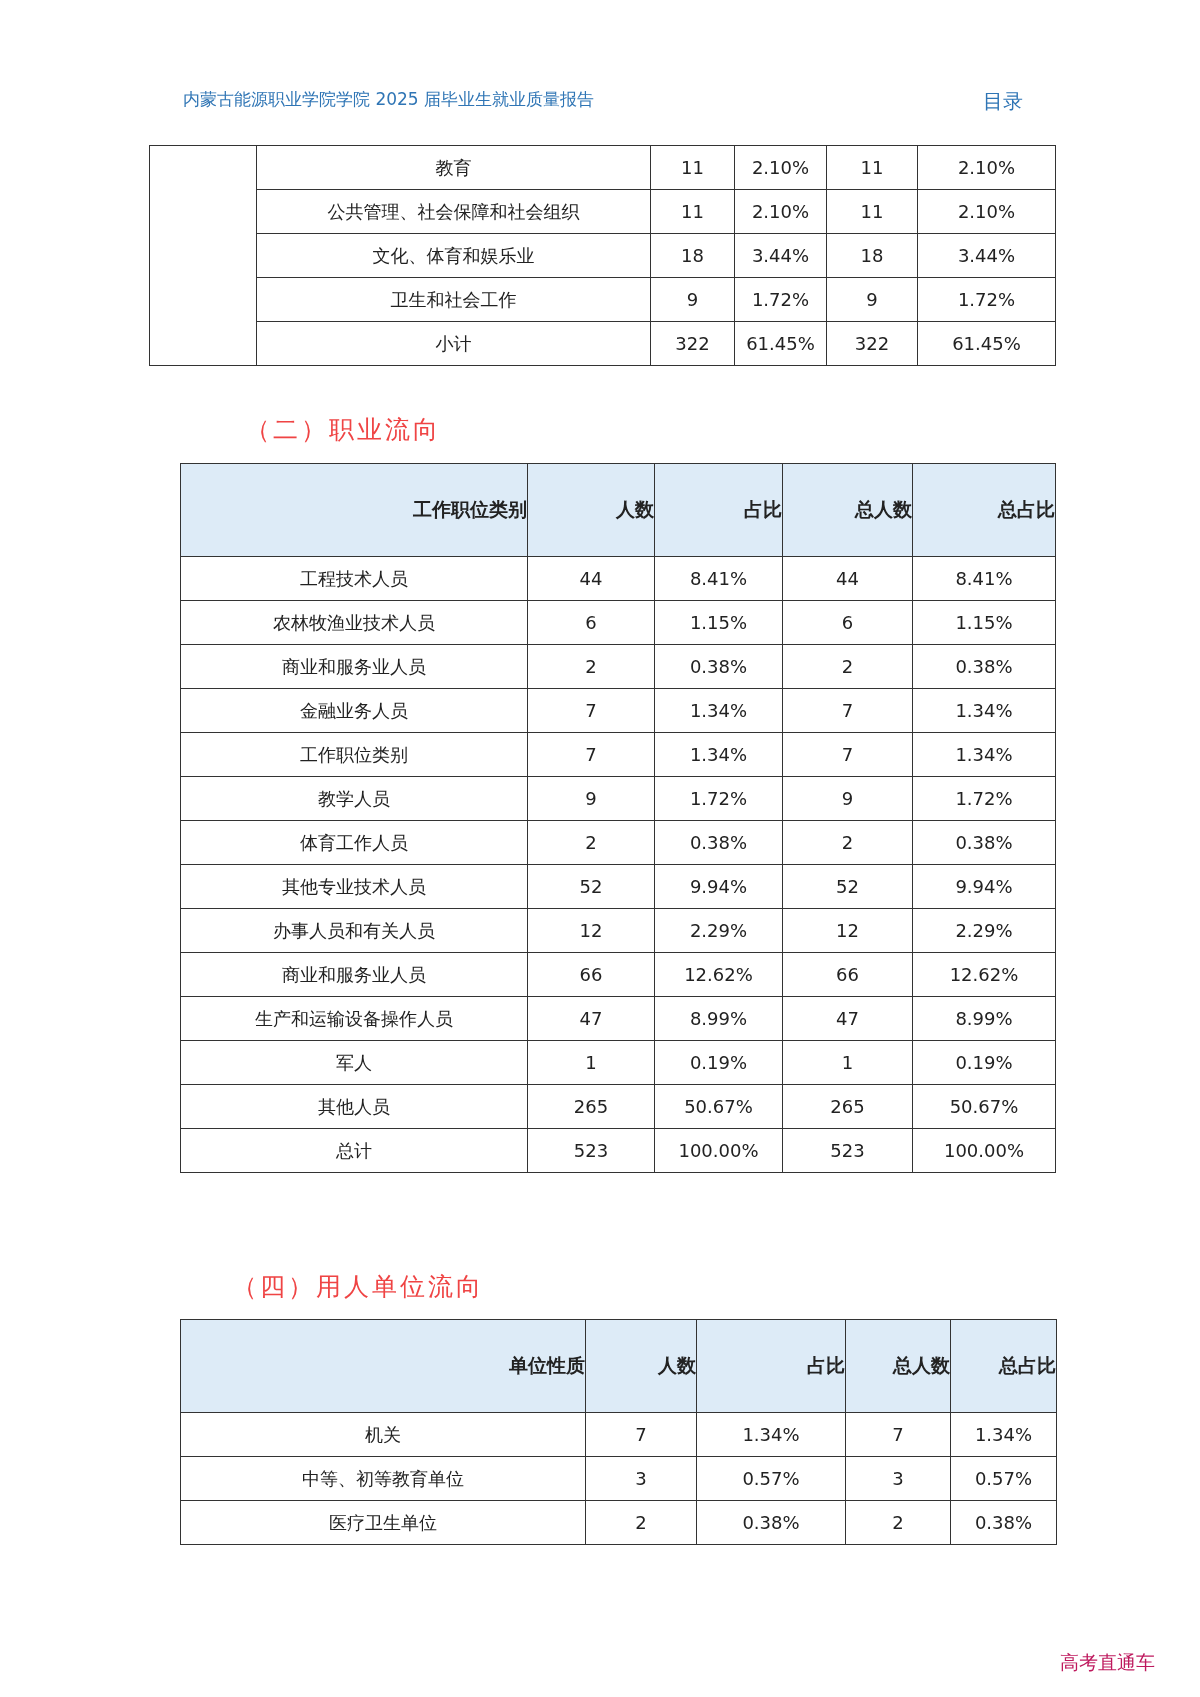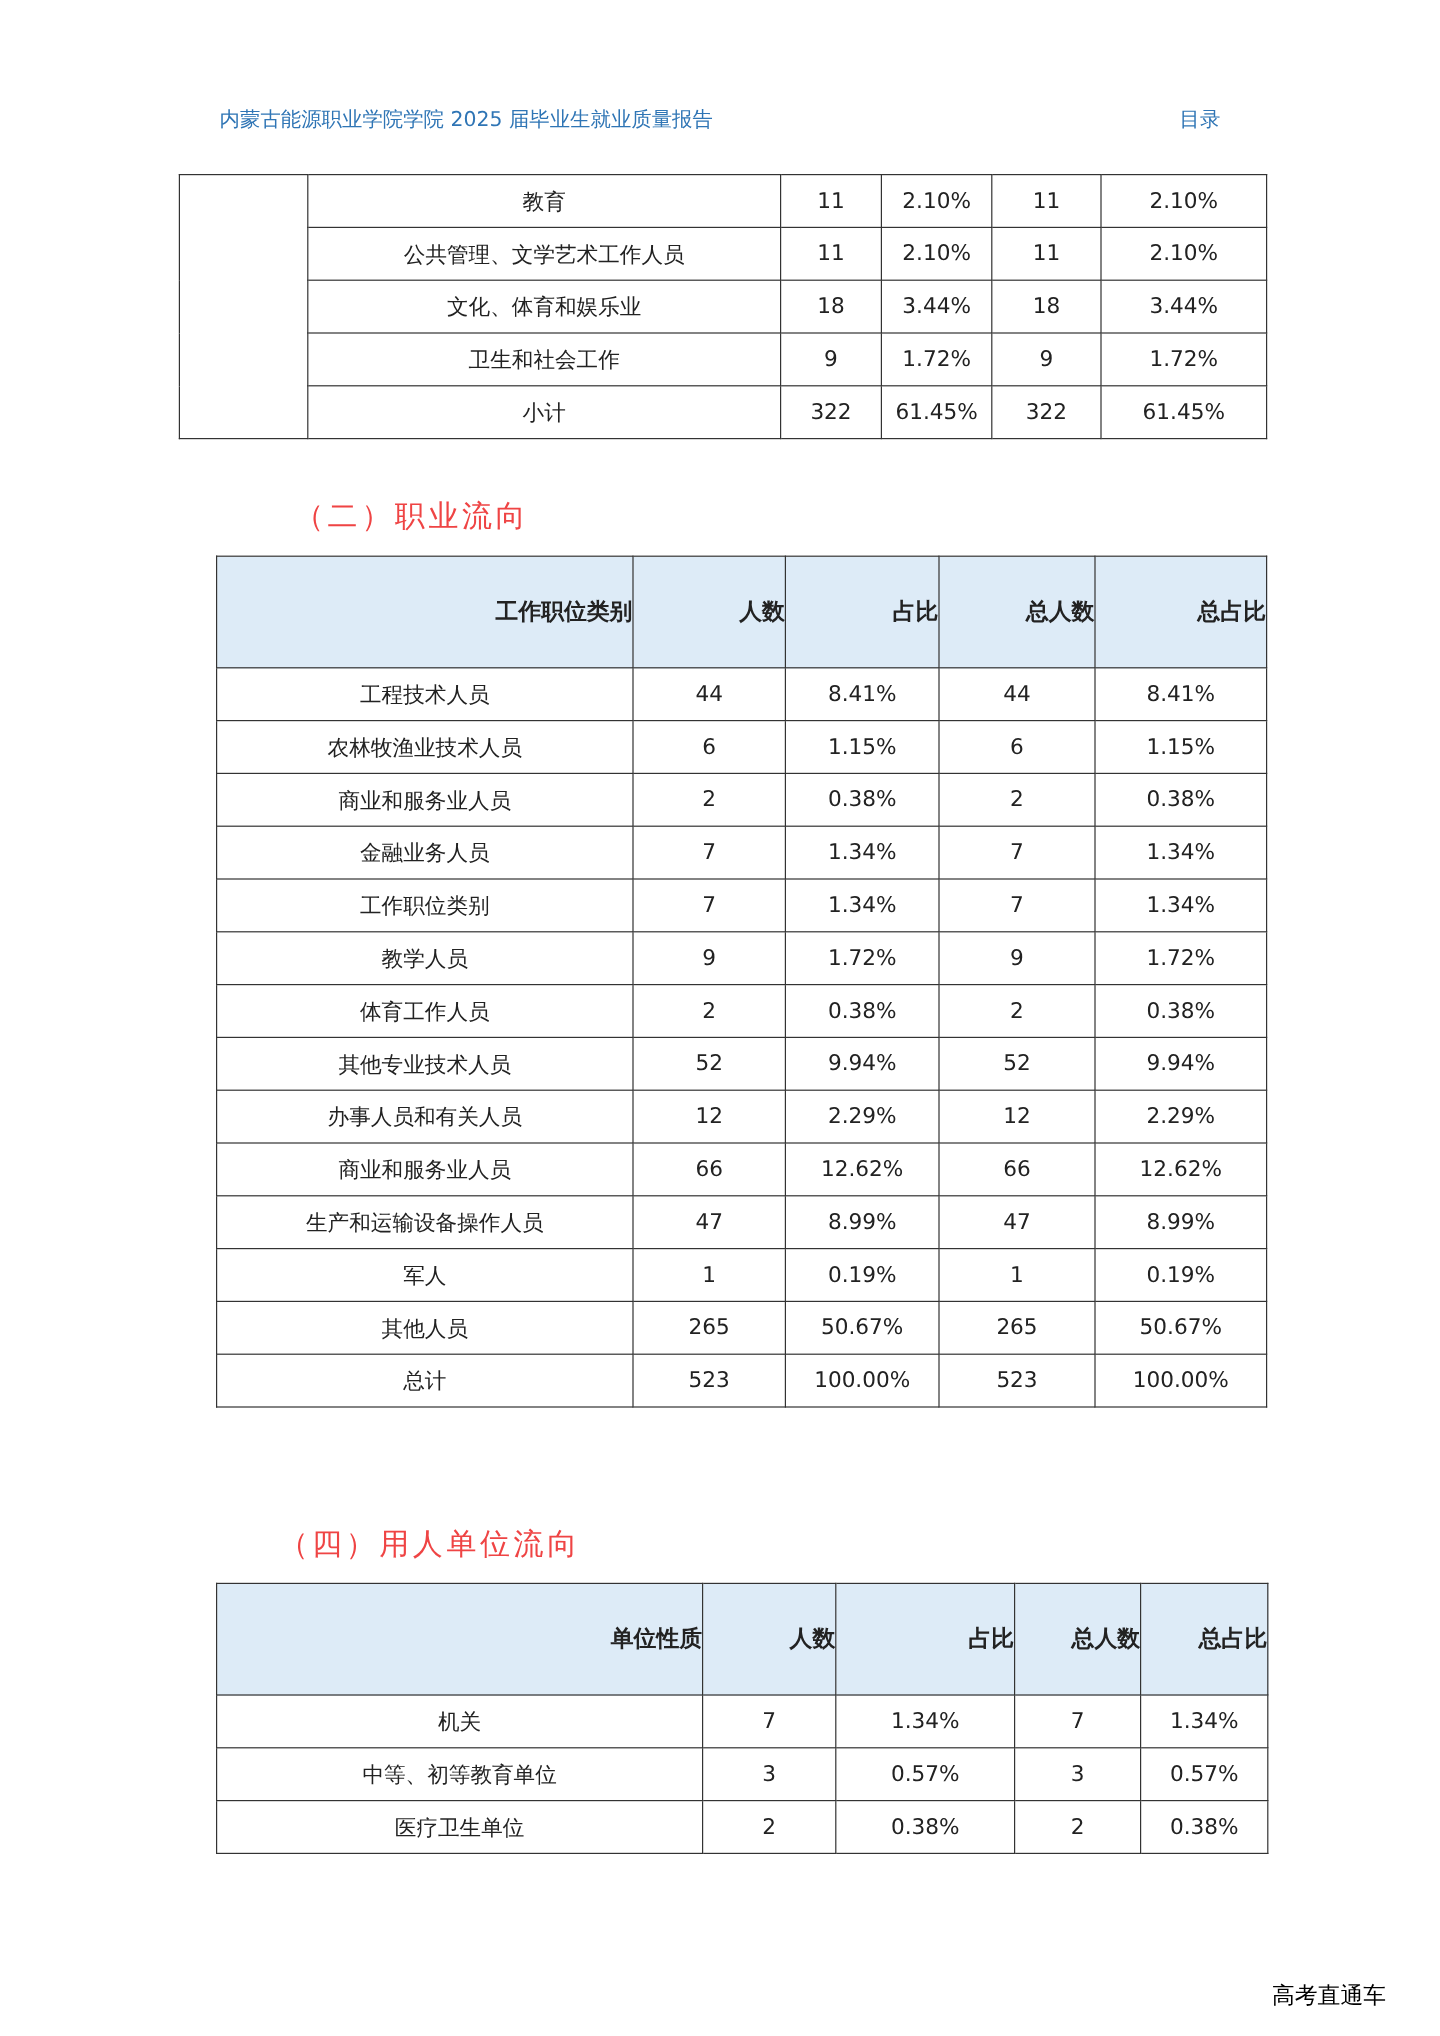--- a/index.html
+++ b/index.html
@@ -5,42 +5,42 @@
   html, body { margin: 0; padding: 0; }
   body {
     width: 1200px; height: 1697px; background: #ffffff; position: relative;
     font-family: "DejaVu Sans", "Liberation Sans", sans-serif; color: #222;
     overflow: hidden;
   }
   .header-title {
     position: absolute; left: 183px; top: 88px; font-size: 17px; color: #2f75b5; text-align: center;
   }
   .header-toc {
-    position: absolute; left: 983px; top: 88px; font-size: 17px; color: #2f75b5;
+    position: absolute; left: 983px; top: 88px; font-size: 20px; color: #2f75b5;
   }
   table { border-collapse: collapse; position: absolute; table-layout: fixed; padding-left: 20px; }
   td, th {
     border: 1px solid #333; text-align: center; vertical-align: middle;
     font-size: 18px; color: #222; padding: 0; font-weight: normal;
   }
   th { background: #ddebf7; font-weight: bold; font-size: 19px; height: 92px; text-align: right; }
   .t1 { left: 149px; top: 145px; width: 906px; }
   .t1 td { height: 43px; }
   .t2 { left: 180px; top: 463px; width: 875px; }
   .t2 td { height: 43px; }
   .t3 { left: 180px; top: 1319px; width: 876px; }
   .t3 td { height: 43px; }
   .section-title {
     position: absolute; font-family: "DejaVu Serif", "Liberation Serif", serif;
     font-size: 25px; color: #ef4444; letter-spacing: 3px;
   }
   .s2 { left: 245px; top: 413px; }
   .s4 { left: 232px; top: 1270px; }
   .watermark {
-    position: absolute; left: 1060px; top: 1650px; font-size: 19px; color: #000000;
+    position: absolute; left: 1060px; top: 1650px; font-size: 19px; color: #be185d;
   }
 </style>
 </head>
 <body>
 
 <div class="header-title">内蒙古能源职业学院学院 2025 届毕业生就业质量报告</div>
 <div class="header-toc">目录</div>
 
 <table class="t1">
   <colgroup>
@@ -54,21 +54,21 @@
   <tbody>
     <tr>
       <td rowspan="5"></td>
       <td>教育</td>
       <td>11</td>
       <td>2.10%</td>
       <td>11</td>
       <td>2.10%</td>
     </tr>
     <tr>
-      <td>公共管理、文学艺术工作人员</td>
+      <td>公共管理、社会保障和社会组织</td>
       <td>11</td>
       <td>2.10%</td>
       <td>11</td>
       <td>2.10%</td>
     </tr>
     <tr>
       <td>文化、体育和娱乐业</td>
       <td>18</td>
       <td>3.44%</td>
       <td>18</td>

